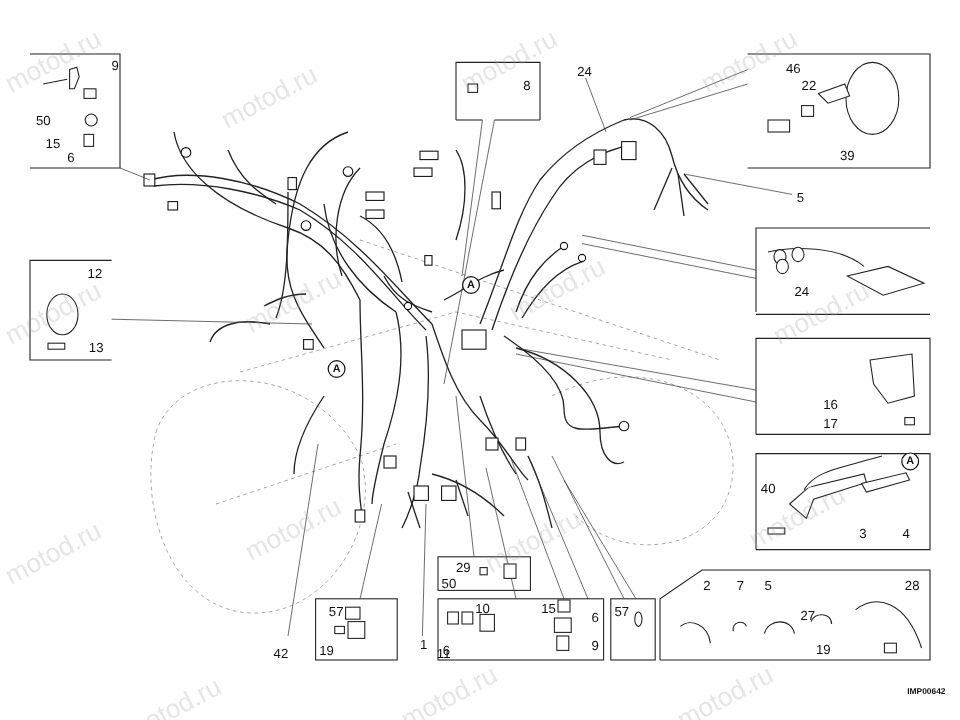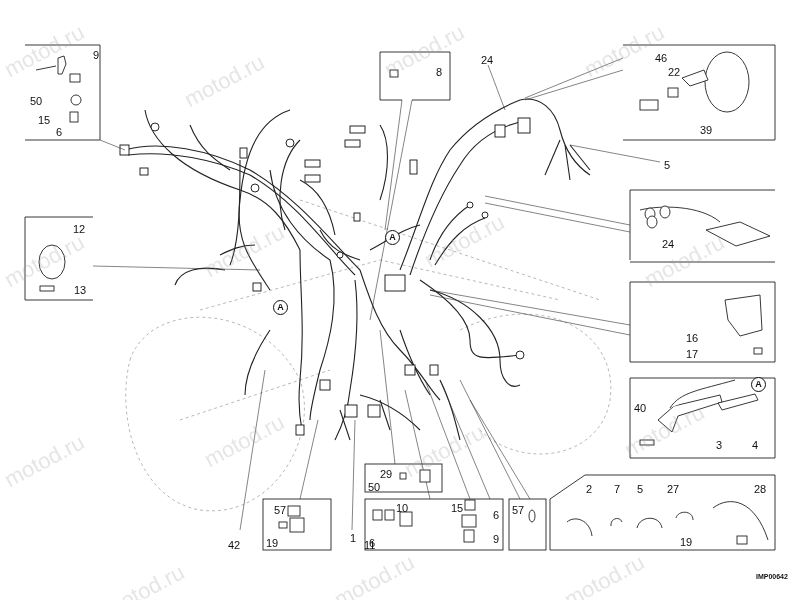--- a/index.html
+++ b/index.html
@@ -246,21 +246,21 @@
   <span class="lbl" style="left:396px;top:503px">10</span>
   <span class="lbl" style="left:451px;top:503px">15</span>
   <span class="lbl" style="left:493px;top:510px">6</span>
   <span class="lbl" style="left:493px;top:534px">9</span>
   <span class="lbl" style="left:369px;top:538px">6</span>
   <span class="lbl" style="left:364px;top:540px">11</span>
   <span class="lbl" style="left:512px;top:505px">57</span>
   <span class="lbl" style="left:586px;top:484px">2</span>
   <span class="lbl" style="left:614px;top:484px">7</span>
   <span class="lbl" style="left:637px;top:484px">5</span>
-  <span class="lbl" style="left:667px;top:484px">27</span>
+  <span class="lbl" style="left:667px;top:509px">27</span>
   <span class="lbl" style="left:754px;top:484px">28</span>
   <span class="lbl" style="left:680px;top:537px">19</span>
 </div>
 
 <span class="callA" style="left:385px;top:230px">A</span>
 <span class="callA" style="left:273px;top:300px">A</span>
 <span class="callA" style="left:751px;top:377px">A</span>
 
 <span class="code" style="left:756px;top:573px">IMP00642</span>
 

